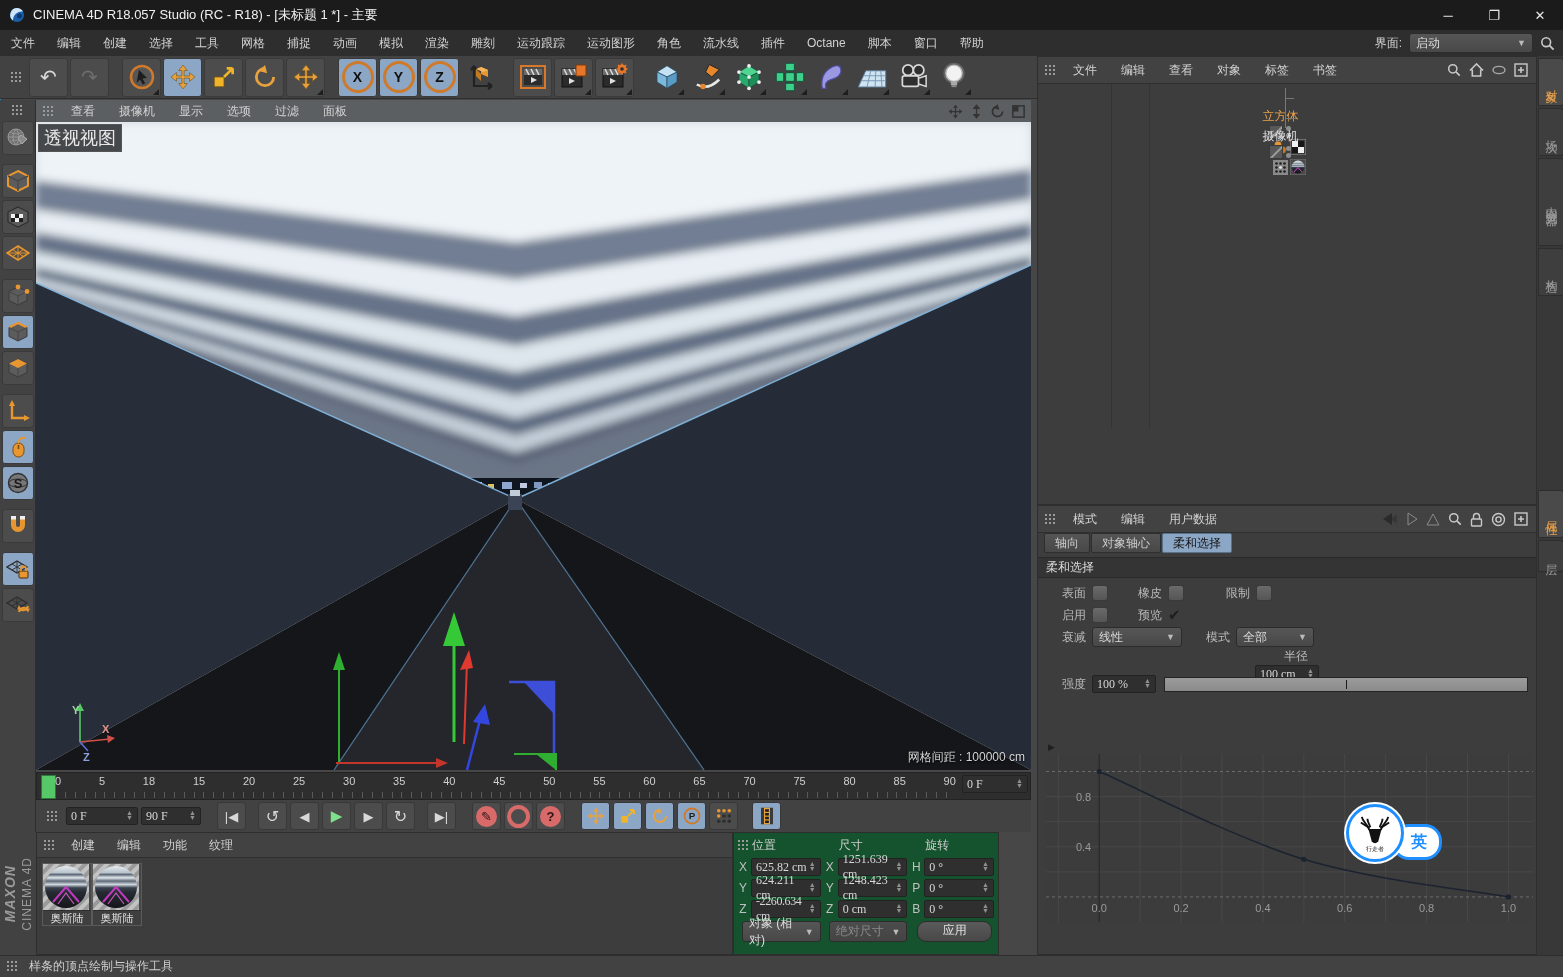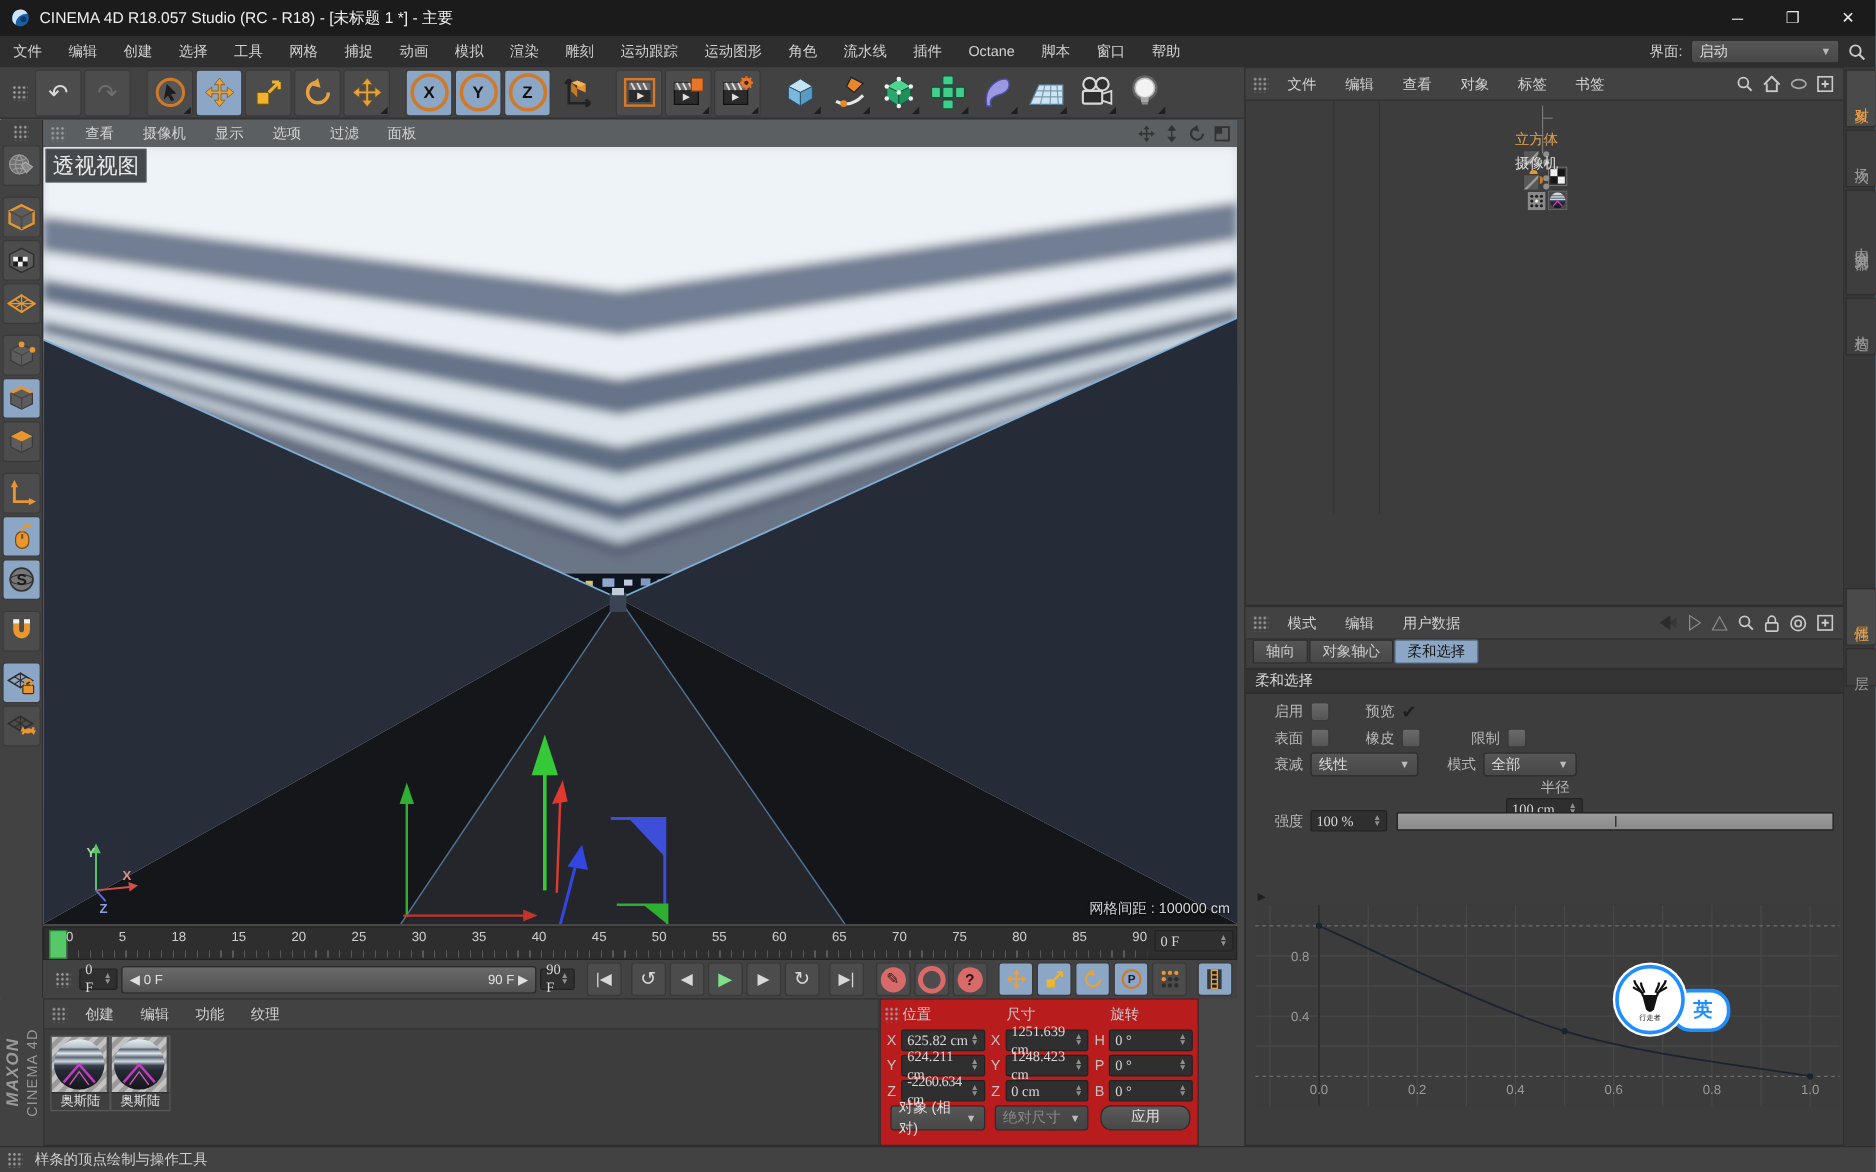--- a/index.html
+++ b/index.html
@@ -58,21 +58,21 @@
   
   #materials{left:36px;top:832px;width:697px;height:123px;background:#3d3d3d;border:1px solid #2e2e2e;box-sizing:border-box;}
   #matmenu{height:24px;background:#424242;display:flex;align-items:center;border-bottom:1px solid #2f2f2f;}
   .mat{position:absolute;top:30px;width:48px;background:#474747;border:1px solid #5a5a5a;}
   .mat .lbl{display:block;text-align:center;font-size:11px;color:#e2e2e2;height:14px;line-height:14px;background:#3f3f3f;border-top:1px solid #2e2e2e;}
   #maxon{left:0;top:832px;width:36px;height:123px;background:#424242;display:flex;align-items:center;justify-content:center;gap:2px;}
   #maxon span{writing-mode:vertical-lr;transform:rotate(180deg);color:#9a9a9a;letter-spacing:1px;}
   #maxon .b1{font-weight:bold;font-size:14px;font-style:italic;}
   #maxon .b2{font-size:12px;}
   
-  #coords{left:733px;top:832px;width:266px;height:123px;background:#b91c1c;border:1px solid #2e2e2e;box-sizing:border-box;display:flex;}
+  #coords{left:733px;top:832px;width:266px;height:123px;background:#14532d;border:1px solid #2e2e2e;box-sizing:border-box;display:flex;}
   .cgrip{width:16px;padding-top:6px;display:flex;justify-content:center;}
   .ccol{flex:1;padding-top:4px;}
   .ctitle{color:#cfcfcf;margin:0 0 4px 14px;}
   .crow{display:flex;align-items:center;gap:3px;margin:0 4px 3px 0;}
   .crow .ax{width:10px;text-align:center;color:#c0c0c0;}
   .crow .fld{flex:1;}
   .cbot{display:flex;align-items:center;margin-top:2px;}
   .cdd{flex:1;margin:0 4px;height:19px;}
   .dd.dis{color:#8a8a8a;background:linear-gradient(#4c4c4c,#444);}
   .applybtn{flex:1;margin:0 6px;height:19px;background:linear-gradient(#5a5a5a,#484848);border:1px solid #2c2c2c;border-radius:9px;display:flex;align-items:flex-start;justify-content:center;color:#e0e0e0;}
@@ -585,24 +585,20 @@
 
 <div class="abs" id="playbar">
   <div class="grip"></div>
   <div class="fld" style="width:72px;">
     <span>0 F</span>
     <span class="spin">
         <span>▲</span>
         <span>▼</span>
       </span>
   </div>
-  <div id="range">
-    <span style="font-size:11px;">◀ 0 F</span>
-    <span style="font-size:11px;">90 F ▶</span>
-  </div>
   <div class="fld" style="width:60px;">
     <span>90 F</span>
     <span class="spin">
         <span>▲</span>
         <span>▼</span>
       </span>
   </div>
   <div style="width:10px;"></div>
   <div class="pbtn">
       <span>|◀</span>
@@ -1018,32 +1014,32 @@
       </div>
     <div class="atab on">
         <span>柔和选择</span>
       </div>
   </div>
   <div class="section">
       <span>柔和选择</span>
     </div>
   <div style="padding-top:4px;">
     <div class="arow">
-      <span class="al">启用</span>
-      <span class="chk"></span>
-      <span class="al2" style="width:54px;">预览</span>
-      <span class="ck">✔</span>
-    </div>
-    <div class="arow">
       <span class="al">表面</span>
       <span class="chk"></span>
       <span class="al2" style="width:54px;">橡皮</span>
       <span class="chk"></span>
       <span class="al2" style="width:66px;">限制</span>
       <span class="chk"></span>
+    </div>
+    <div class="arow">
+      <span class="al">启用</span>
+      <span class="chk"></span>
+      <span class="al2" style="width:54px;">预览</span>
+      <span class="ck">✔</span>
     </div>
     <div class="arow">
       <span class="al">衰减</span>
       <div class="dd" style="width:76px;">
           <span>线性</span>
           <span class="caret">▼</span>
         </div>
       <span class="al2" style="width:48px;">模式</span>
       <div class="dd" style="width:64px;">
           <span>全部</span>

